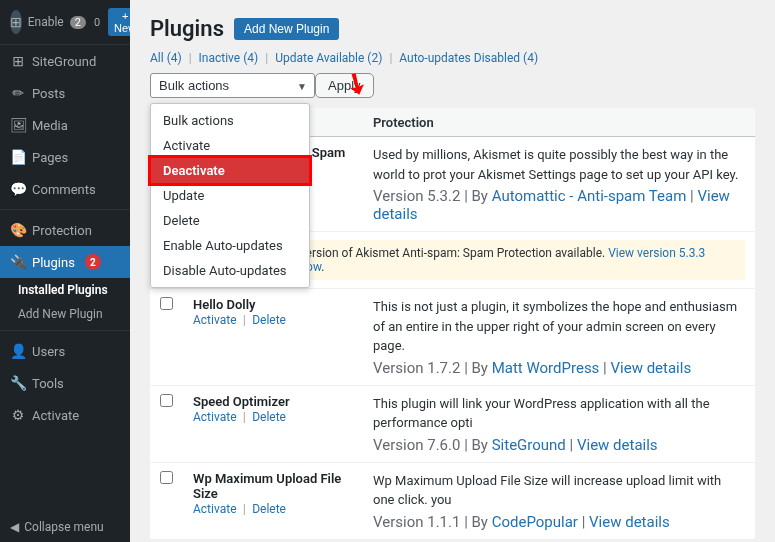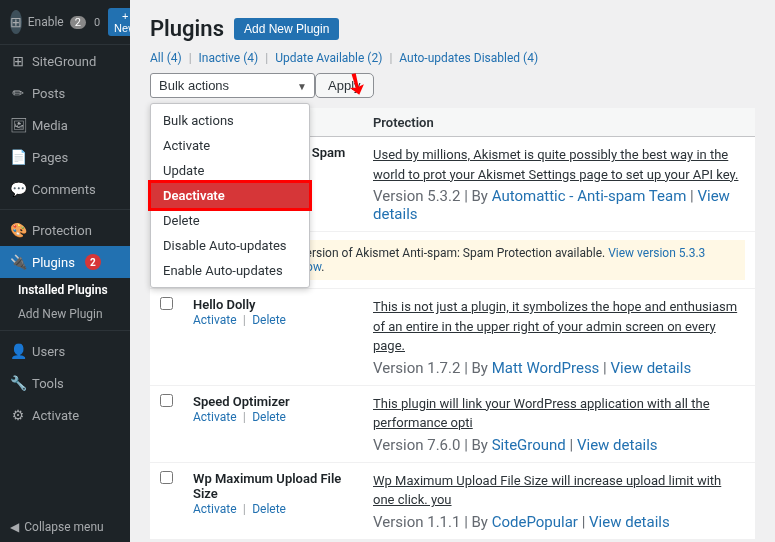--- a/index.html
+++ b/index.html
@@ -226,21 +226,20 @@
     .plugin-actions a {
       color: #2271b1;
       text-decoration: none;
       font-size: 12px;
     }
     .plugin-actions .separator { color: #a7aaad; margin: 0 3px; }
     .plugin-desc {
       color: #2c3338;
       font-size: 13px;
       line-height: 1.5;
-      text-decoration: underline;
     }
     .plugin-meta {
       color: #646970;
       font-size: 15px;
       margin-top: 3px;
     }
     .plugin-meta a { color: #2271b1; text-decoration: none; }
     .update-notice {
       background: #fff8e5;
       border-left: 4px solid #f0b849;
@@ -352,25 +351,25 @@
         <option value="enable-auto-updates">Enable Auto-updates</option>
         <option value="disable-auto-updates">Disable Auto-updates</option>
       </select>
       <span class="bulk-select-arrow">▼</span>
     </div>
     <button class="apply-btn">Apply</button>
 
     <div class="dropdown-menu" style="left:0; top:30px;">
       <a class="dropdown-item">Bulk actions</a>
       <a class="dropdown-item">Activate</a>
+      <a class="dropdown-item deactivate-highlight" style="background:#d63638; color:white; font-weight:600;">Deactivate</a>
       <a class="dropdown-item">Update</a>
-      <a class="dropdown-item deactivate-highlight" style="background:#d63638; color:white; font-weight:600;">Deactivate</a>
       <a class="dropdown-item">Delete</a>
+      <a class="dropdown-item">Enable Auto-updates</a>
       <a class="dropdown-item">Disable Auto-updates</a>
-      <a class="dropdown-item">Enable Auto-updates</a>
     </div>
 
     <div style="position:absolute; left:195px; top:-6px; color:red; font-size:28px; font-weight:900; transform: rotate(30deg); z-index:200; pointer-events:none;">➘</div>
   </div>
 
   <table class="plugins-table">
     <thead>
       <tr>
         <th class="checkbox-col"><input type="checkbox" style=""></th>
         <th class="plugin-col">Plugin</th>

